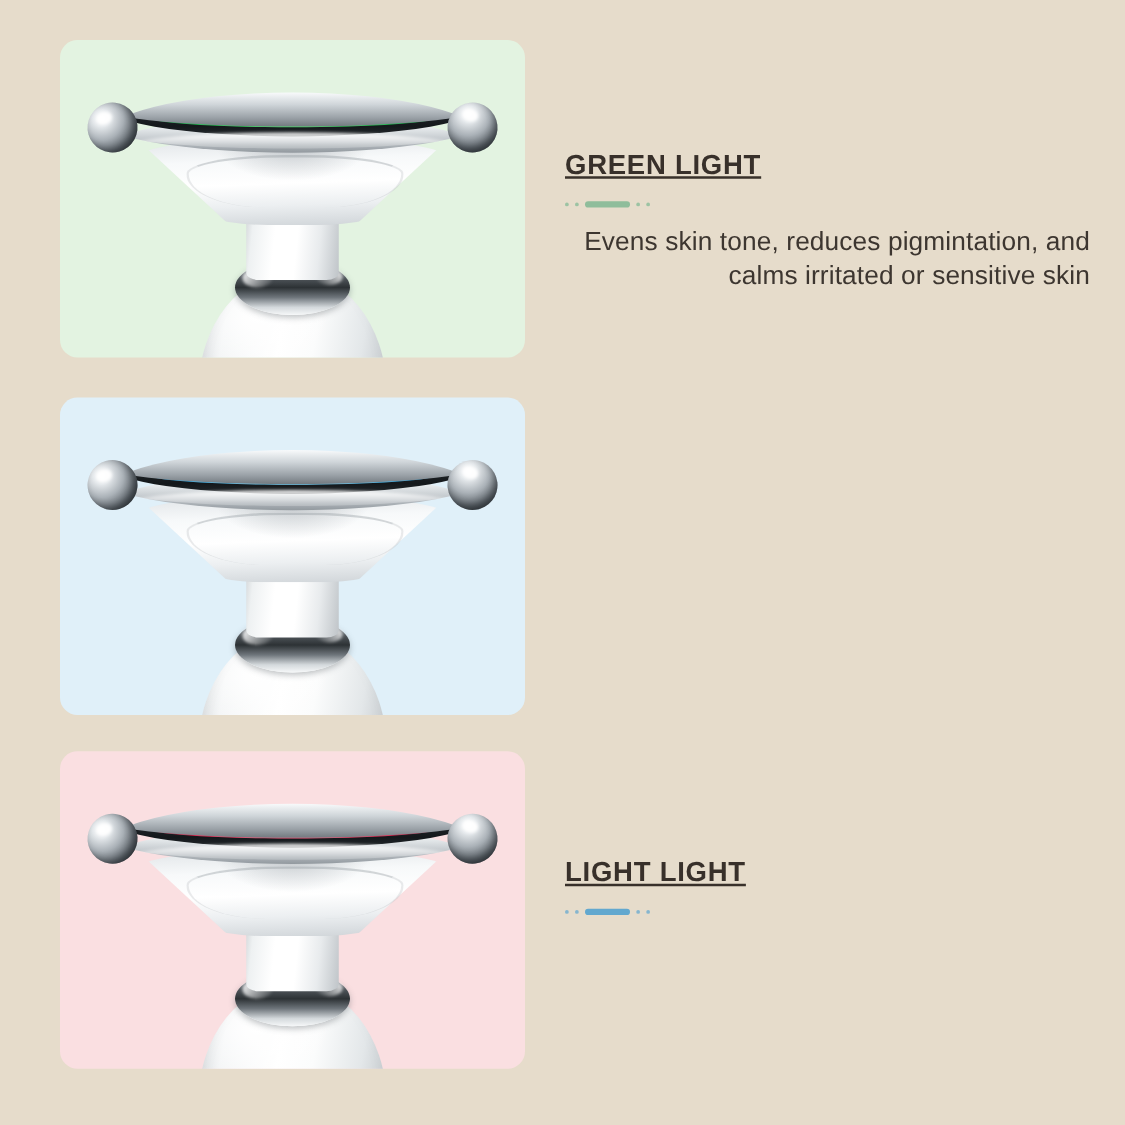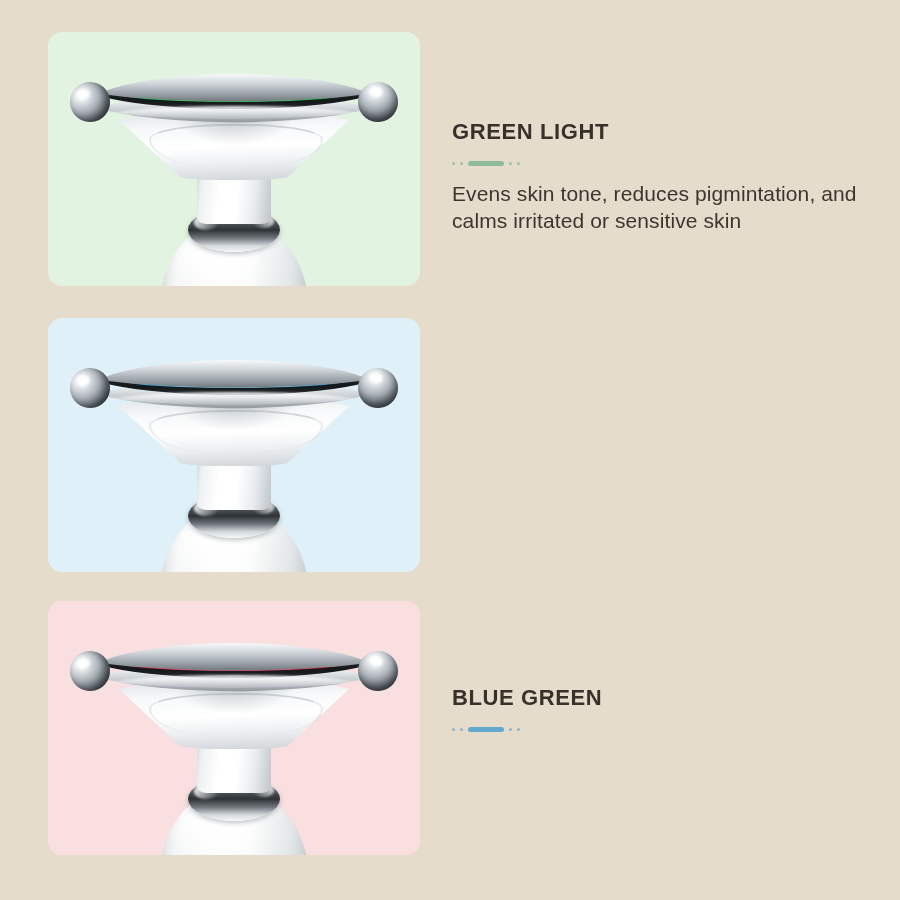--- a/index.html
+++ b/index.html
@@ -315,20 +315,21 @@
   .text-blue  { top: 368px; }
 
   .heading {
     margin: 0;
     font-size: 22px;
     font-weight: 700;
     letter-spacing: .6px;
     color: #38302a;
     line-height: 1.1;
     white-space: nowrap;
+    text-decoration: underline;
   }
 
   .divider {
     display: flex;
     align-items: center;
     gap: 5px;
     margin: 16px 0 14px 0;
     height: 6px;
   }
   .divider .dot {
@@ -348,20 +349,21 @@
   .div-blue  .dot  { background: #86b6cf; }
   .div-blue  .dash { background: #62a8cf; }
 
   .body-text {
     margin: 0;
     font-size: 21px;
     line-height: 27px;
     color: #3d3630;
     letter-spacing: .1px;
     max-width: 420px;
+    text-align: right;
   }
 </style>
 </head>
 <body>
 
 <div class="page">
 
   <div class="row row-green">
 
     <div class="card card-green">
@@ -429,21 +431,21 @@
           </div>
           <div class="head-rim"></div>
           <div class="head-gloss"></div>
           <div class="tip tip-left"></div>
           <div class="tip tip-right"></div>
         </div>
       </div>
     </div>
 
     <div class="text-col text-blue">
-      <h2 class="heading">BLUE GREEN</h2>
+      <h2 class="heading">LIGHT LIGHT</h2>
       <div class="divider div-blue">
         <span class="dot"></span>
         <span class="dot"></span>
         <span class="dash"></span>
         <span class="dot"></span>
         <span class="dot"></span>
       </div>
     </div>
   </div>
 

